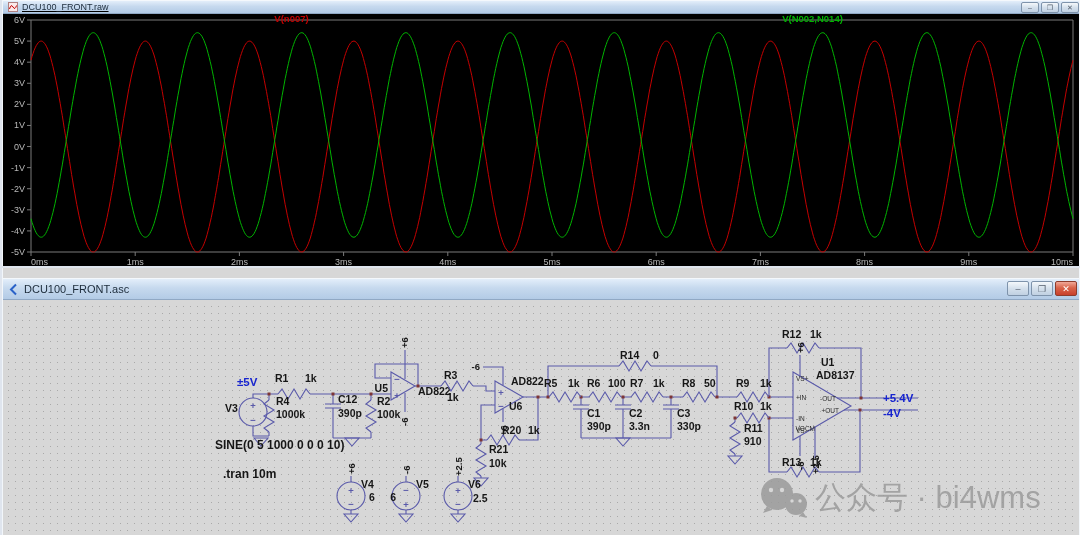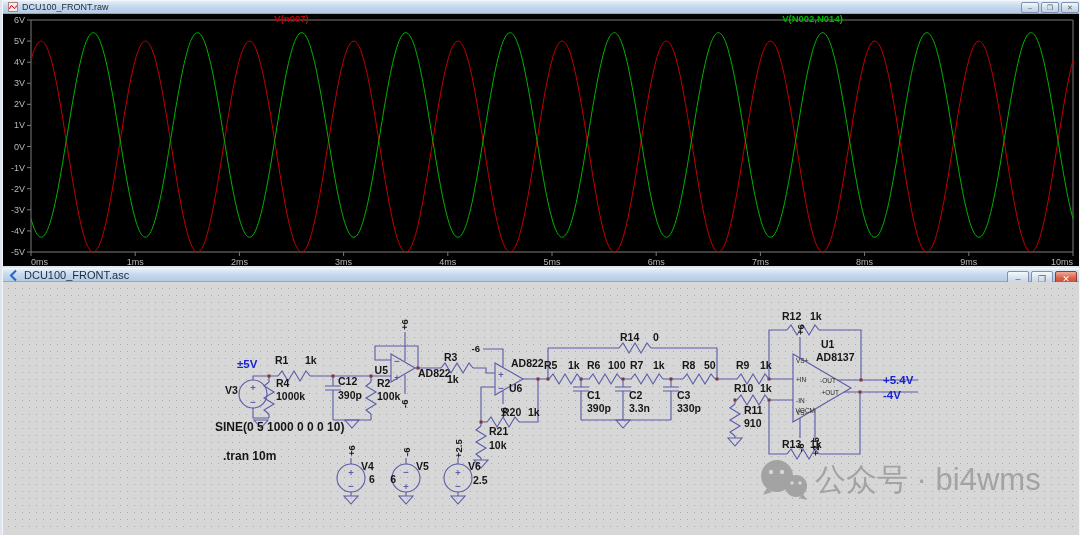--- a/index.html
+++ b/index.html
@@ -13,27 +13,27 @@
             display:flex;align-items:center;box-sizing:border-box;}
   .titlebar .ticon{margin:0 4px 0 5px;flex:0 0 auto;display:flex;align-items:center;}
   .ttext{color:#1c2b3a;white-space:nowrap;}
   .winbtns{position:absolute;right:0;top:1px;display:flex;}
   .wbtn{box-sizing:border-box;border:1px solid #7e93ab;border-radius:2px;margin-left:2px;
         background:linear-gradient(#f4f8fb,#d4e0ec 50%,#c0d0e2);
         color:#55606e;text-align:center;cursor:default;}
   .wbtn.close{background:linear-gradient(#f0a898,#d9644a 45%,#c8402c);color:#fff;border-color:#8e3c2c;}
   
   #win-raw{top:0;height:266px;background:#000;}
-  #raw-titlebar{height:14px;}
+  #raw-titlebar{height:14px;text-decoration:underline;}
   #raw-titlebar .ttext{font-size:9px;}
   #raw-titlebar .wbtn{width:18px;height:11px;font-size:7px;line-height:10px;}
   #waveplot{display:block;background:#000;}
   
   #win-asc{top:268px;height:267px;background:#d7d7d7;}
-  #asc-titlebar{height:14px;}
+  #asc-titlebar{height:22px;margin-top:10px;}
   #asc-titlebar .ttext{font-size:11px;}
   #asc-titlebar .wbtn{width:22px;height:15px;font-size:9px;line-height:14px;margin-top:1px;}
   #asc-canvas{position:relative;width:1076px;height:245px;background-color:#d7d7d7;
       background-image:radial-gradient(circle,#a9a9a9 0.8px,transparent 0.9px);
       background-size:7px 7px;background-position:2px 3px;overflow:hidden;}
   
   .wire{stroke:#5a5aaa;stroke-width:1.1;fill:none;}
   .sym{stroke:#5a5aaa;stroke-width:1.1;fill:none;}
   .clbl{font:bold 10.5px "Liberation Sans",sans-serif;fill:#161616;}
   .pin{font:6.5px "Liberation Sans",sans-serif;fill:#2a2a2a;}

